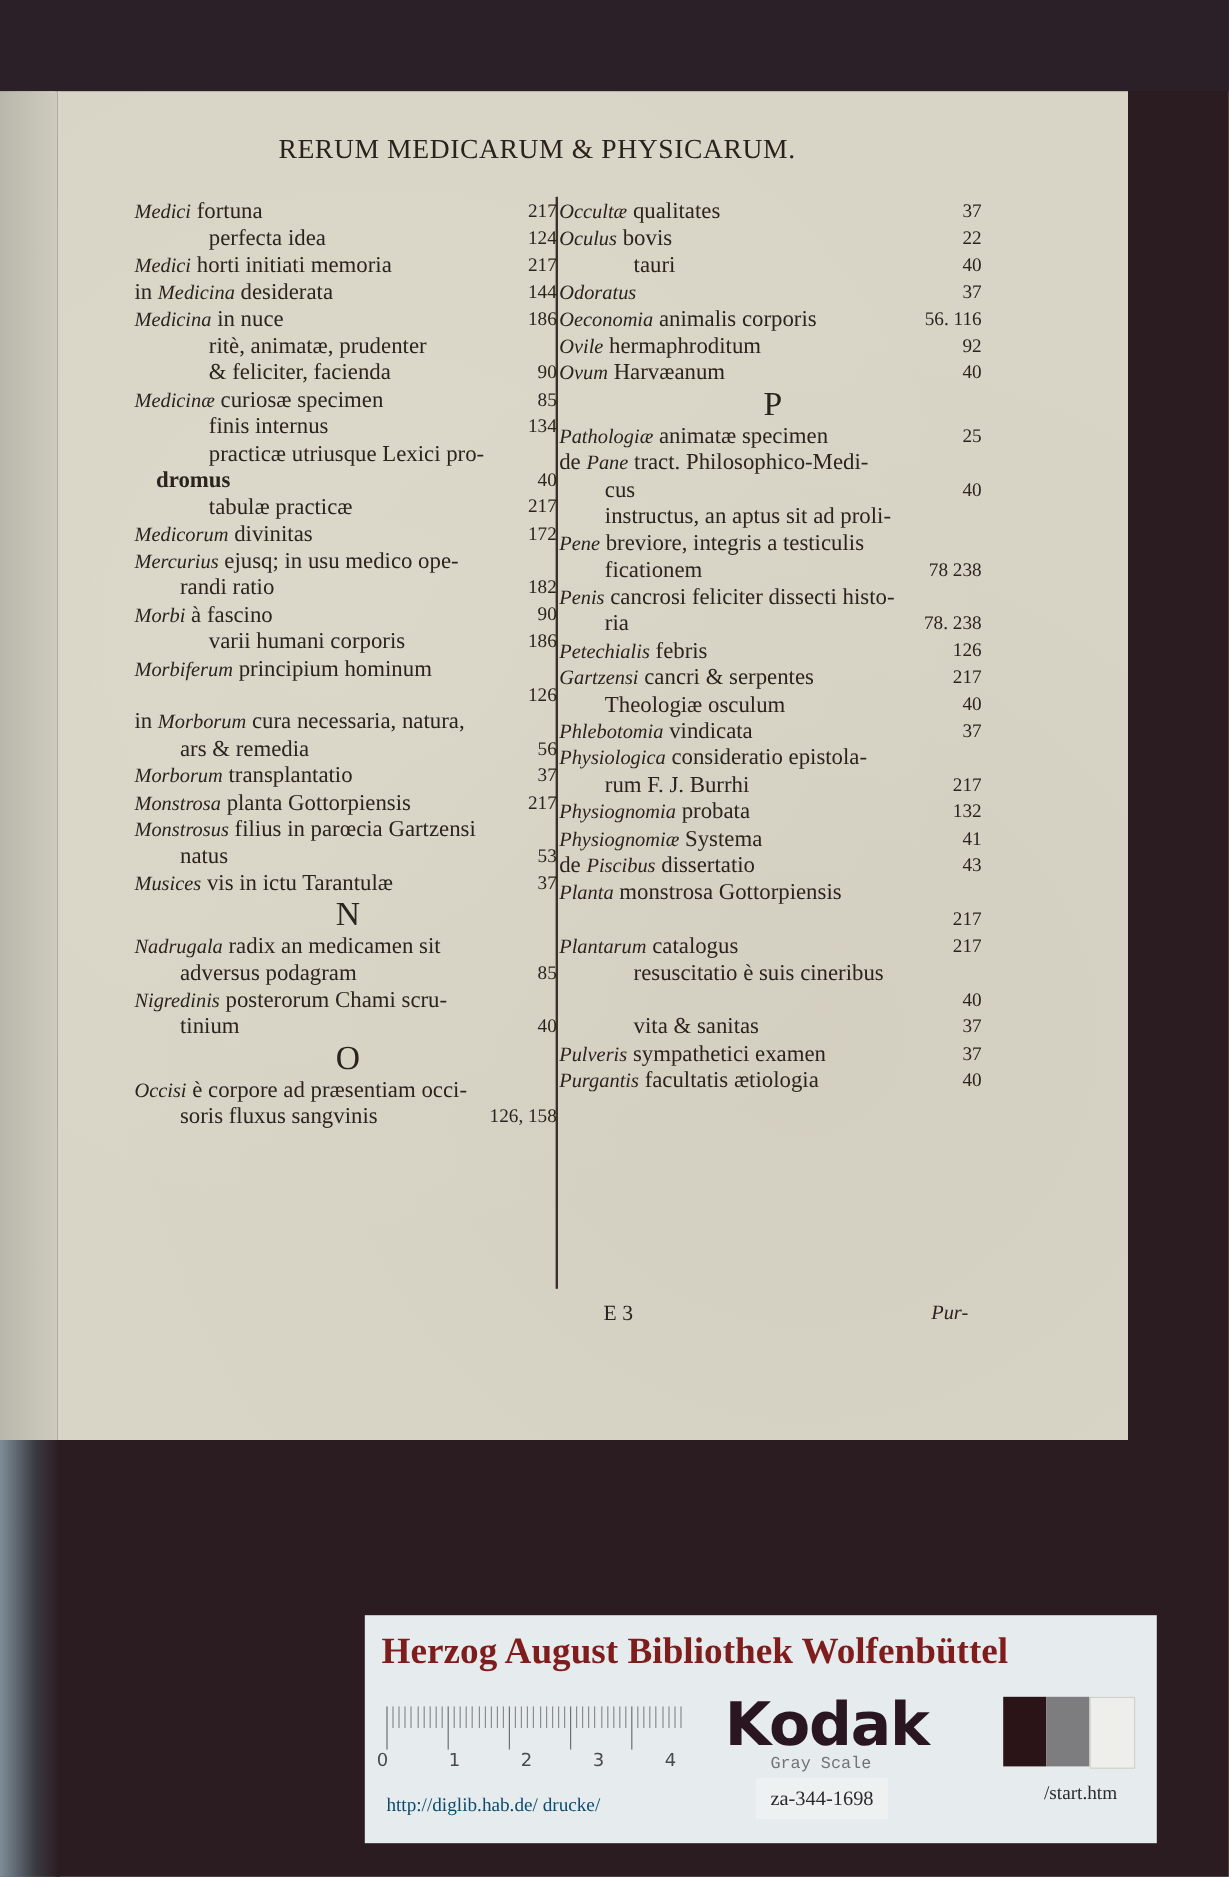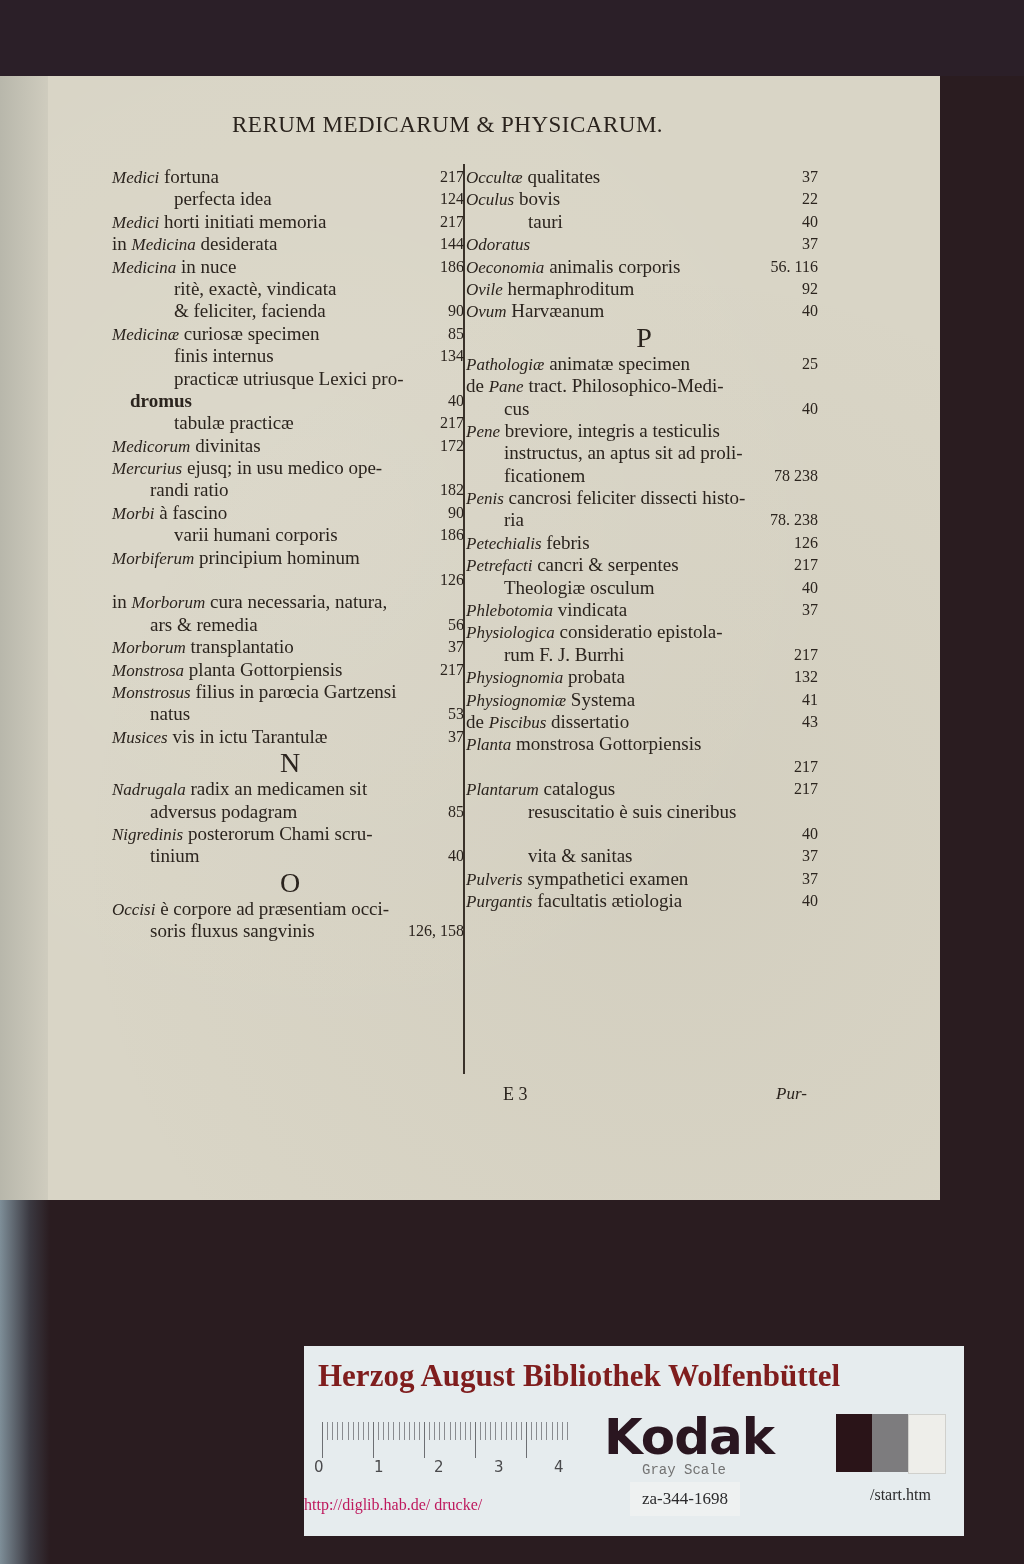--- a/index.html
+++ b/index.html
@@ -51,21 +51,21 @@
   .tick { position: absolute; top: 4px; width: 1px; height: 18px; background: #8a8c90; }
   .tick.major { height: 36px; background: #6d6f73; }
   .ruler-nums { position: absolute; left: 10px; top: 112px; width: 260px; height: 20px; }
   .ruler-num { position: absolute; font-size: 15px; color: #4a4a4c; font-family: "DejaVu Sans", sans-serif; }
   .kodak { position: absolute; left: 300px; top: 62px; font-size: 50px; font-weight: bold; color: #2a1620;
     font-family: "DejaVu Sans", sans-serif; letter-spacing: -1px; }
   .grayscale-label { position: absolute; left: 338px; top: 116px; font-size: 14px; color: #737373; font-family: Liberation Mono, monospace; }
   .swatch { position: absolute; top: 68px; width: 36px; height: 58px; }
   .id-label { position: absolute; left: 326px; top: 136px; width: 110px; height: 34px; background: #eef1f1; font-size: 17px;
     color: #2b2b2d; text-align: center; line-height: 34px; font-family: "Liberation Serif", serif; }
-  .url1 { position: absolute; left: 0; top: 150px; font-size: 16px; color: #be185d; font-family: "Liberation Serif", serif; }
+  .url1 { position: absolute; left: 18px; top: 150px; font-size: 16px; color: #0c4a6e; font-family: "Liberation Serif", serif; }
   .url2 { position: absolute; left: 566px; top: 140px; font-size: 16px; color: #2b2b2d; font-family: Liberation Serif, serif; }
 </style>
 </head>
 <body>
 
 <div class="bg-left-strip"></div>
 <div class="bg-top"></div>
 <div class="left-leaf"></div>
 <div class="left-bottom"></div>
 
@@ -87,21 +87,21 @@
       </div>
       <div class="entry">
         <span class="txt"><span>in </span><span class="kw">Medicina</span><span> desiderata</span></span>
         <span class="pg">144</span>
       </div>
       <div class="entry">
         <span class="txt"><span class="kw">Medicina</span><span> in nuce</span></span>
         <span class="pg">186</span>
       </div>
       <div class="entry ind2">
-        <span class="txt"><span>ritè, exactè, vindicata</span></span>
+        <span class="txt"><span>ritè, animatæ, prudenter</span></span>
         <span class="pg"></span>
       </div>
       <div class="entry ind2">
         <span class="txt"><span>&amp; feliciter, facienda</span></span>
         <span class="pg">90</span>
       </div>
       <div class="entry">
         <span class="txt"><span class="kw">Medicinæ</span><span> curiosæ specimen</span></span>
         <span class="pg">85</span>
       </div>
@@ -239,46 +239,46 @@
         <span class="pg">25</span>
       </div>
       <div class="entry">
         <span class="txt"><span>de </span><span class="kw">Pane</span><span> tract. Philosophico-Medi-</span></span>
         <span class="pg"></span>
       </div>
       <div class="entry ind1">
         <span class="txt"><span>cus</span></span>
         <span class="pg">40</span>
       </div>
+      <div class="entry ind1">
+        <span class="txt"><span>instructus, an aptus sit ad proli-</span></span>
+        <span class="pg"></span>
+      </div>
       <div class="entry">
         <span class="txt"><span class="kw">Pene</span><span> breviore, integris a testiculis</span></span>
-        <span class="pg"></span>
-      </div>
-      <div class="entry ind1">
-        <span class="txt"><span>instructus, an aptus sit ad proli-</span></span>
         <span class="pg"></span>
       </div>
       <div class="entry ind1">
         <span class="txt"><span>ficationem</span></span>
         <span class="pg">78 238</span>
       </div>
       <div class="entry">
         <span class="txt"><span class="kw">Penis</span><span> cancrosi feliciter dissecti histo-</span></span>
         <span class="pg"></span>
       </div>
       <div class="entry ind1">
         <span class="txt"><span>ria</span></span>
         <span class="pg">78. 238</span>
       </div>
       <div class="entry">
         <span class="txt"><span class="kw">Petechialis</span><span> febris</span></span>
         <span class="pg">126</span>
       </div>
       <div class="entry">
-        <span class="txt"><span class="kw">Petrefacti</span><span> cancri &amp; serpentes</span></span>
+        <span class="txt"><span class="kw">Gartzensi</span><span> cancri &amp; serpentes</span></span>
         <span class="pg">217</span>
       </div>
       <div class="entry ind1">
         <span class="txt"><span>Theologiæ osculum</span></span>
         <span class="pg">40</span>
       </div>
       <div class="entry">
         <span class="txt"><span class="kw">Phlebotomia</span><span> vindicata</span></span>
         <span class="pg">37</span>
       </div>

